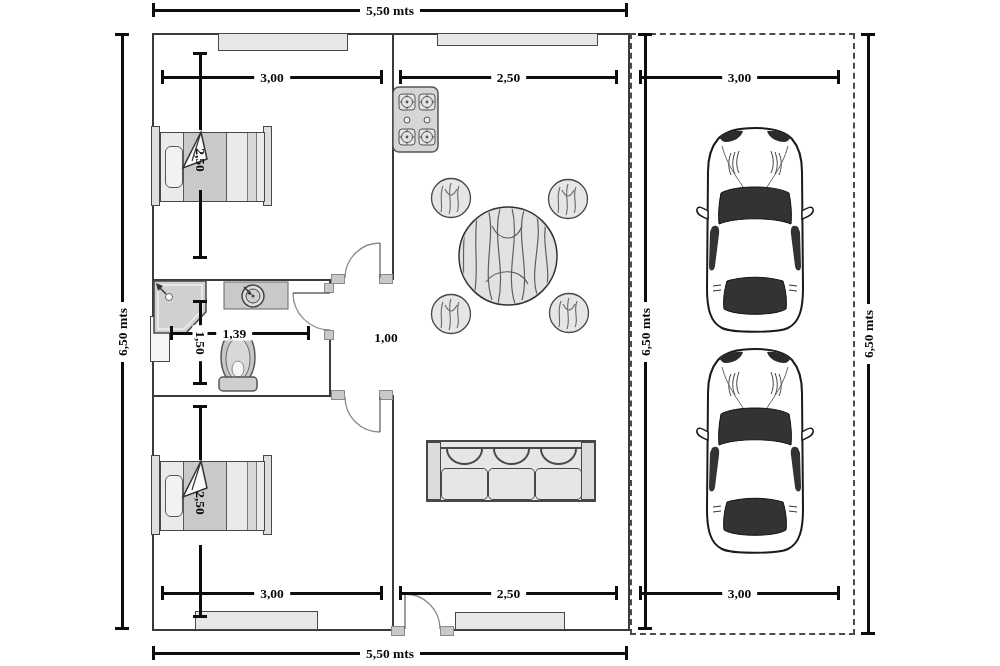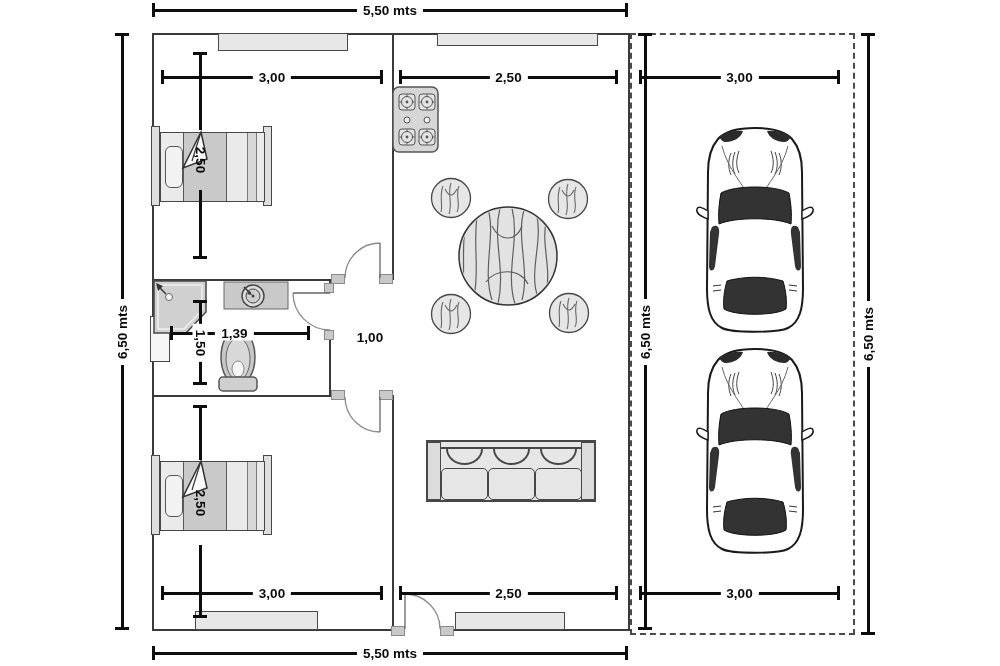--- a/index.html
+++ b/index.html
@@ -1,17 +1,17 @@
 <!DOCTYPE html>
 <html style="--wall: #3a3a3a; --dimension: #0d0d0d; --furniture_fill: #e6e6e6; --glass: #333333;"><head>
 <meta charset="utf-8">
 <style>
   html,body{margin:0;padding:0;background:#fff;}
   .plan{position:relative;width:1000px;height:666px;background:#fff;overflow:hidden;
-        font-family:Liberation Sans, sans-serif;}
+        font-family:Liberation Serif, serif;}
   .abs{position:absolute;box-sizing:border-box;}
   
   .wall{position:absolute;background:var(--wall,#3a3a3a);}
   .house{position:absolute;border:2px solid var(--wall,#3a3a3a);box-sizing:border-box;background:transparent;}
   .garage{position:absolute;border:2px dashed #4a4a4a;box-sizing:border-box;}
   
   .window{position:absolute;background:#e7e7e7;border:1.5px solid #474747;box-sizing:border-box;}
   .window.lite{background:#f6f6f6;}
   .jamb{position:absolute;background:#c9c9c9;border:1px solid #8a8a8a;box-sizing:border-box;}
   
@@ -278,15 +278,15 @@
 
   <div class="hdim" style="left:170px;top:326px;width:140px;">
     <div class="bar"></div>
       <span class="dimlabel" style="left:46%;">1,39</span>
   </div>
   <div class="vdim cw" style="left:193px;top:300px;height:85px;">
     <div class="bar"></div>
       <span class="dimlabel">1,50</span>
   </div>
 
-  <div class="freelabel" style="left:348px;top:330px;width:44px;">1,00</div>
+  <div class="freelabel" style="left:364px;top:330px;width:44px;">1,00</div>
 
 </div>
 
 </body></html>

